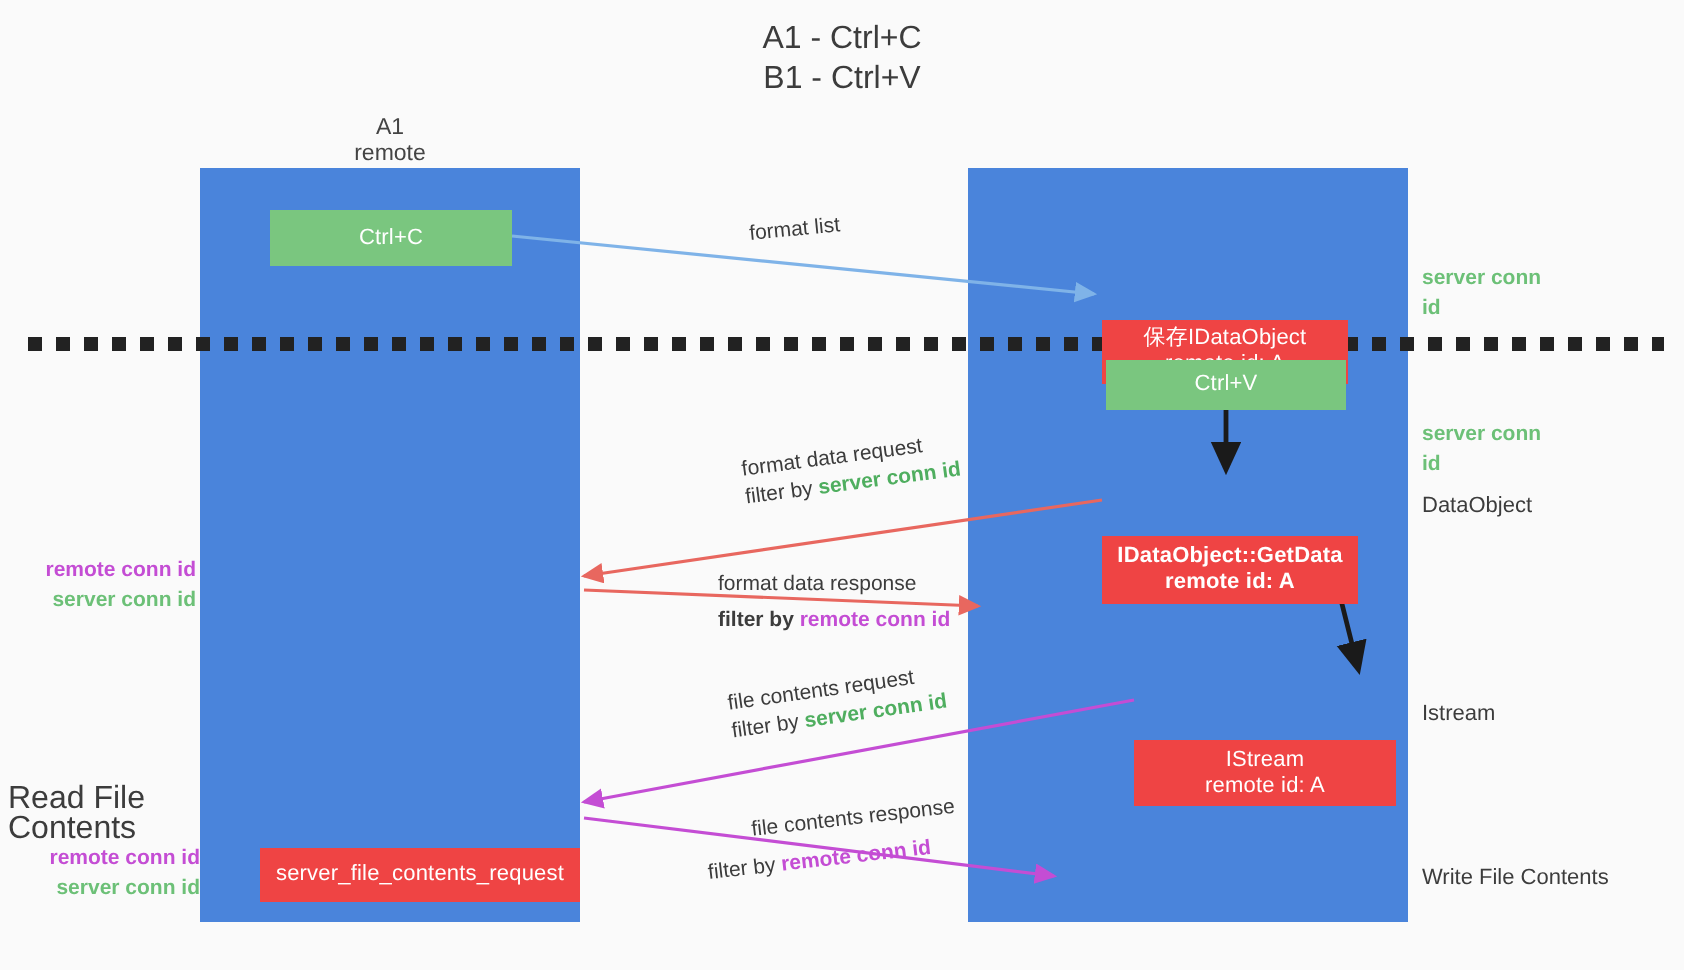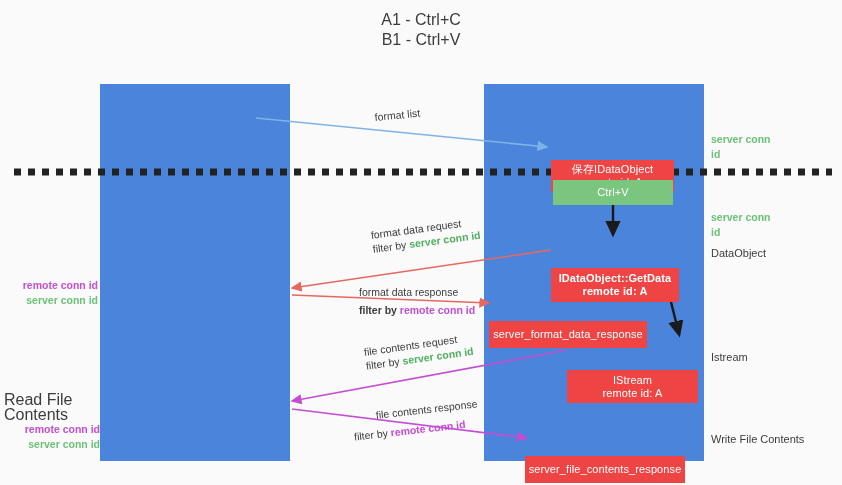--- a/index.html
+++ b/index.html
@@ -92,38 +92,40 @@
     <line x1="292" y1="295" x2="489" y2="303" stroke="#e8675f" stroke-width="1.6" marker-end="url(#ah-red)"></line>
 
     <line x1="567" y1="350" x2="292" y2="401" stroke="#c44dd4" stroke-width="1.6" marker-end="url(#ah-mag)"></line>
 
     <line x1="292" y1="409" x2="527" y2="438" stroke="#c44dd4" stroke-width="1.6" marker-end="url(#ah-mag)"></line>
   </svg>
 
   <div class="abs title">A1 - Ctrl+C
 B1 - Ctrl+V</div>
 
+  <div class="abs colhead" style="left:100px;top:58px;width:190px;">A1
+remote</div>
 
+  <div class="abs node green" style="left:135px;top:105px;width:121px;height:28px;">Ctrl+C</div>
 
   <div class="abs node orange" style="left:551px;top:128px;width:123px;height:32px;">保存IDataObject
 remote id: A</div>
 
   <div class="abs node green" style="left:553px;top:180px;width:120px;height:25px;">Ctrl+V</div>
 
   <div class="abs node orange" style="left:551px;top:236px;width:128px;height:34px;font-weight:bold;">IDataObject::GetData
 remote id: A</div>
 
 
-  <div class="abs node orange" style="left:489px;top:289px;width:158px;height:27px;">server_format_data_response</div>
 
   <div class="abs node orange" style="left:567px;top:338px;width:131px;height:33px;">IStream
 remote id: A</div>
 
+  <div class="abs node orange" style="left:130px;top:392px;width:160px;height:27px;">server_file_contents_request</div>
 
-  <div class="abs node orange" style="left:525px;top:424px;width:160px;height:27px;">server_file_contents_response</div>
 
   <div class="abs edgelbl" style="left:374px;top:110px;transform:rotate(-5.5deg);">
     <span>format list</span>
   </div>
 
   <div class="abs edgelbl" style="left:370px;top:228px;transform:rotate(-7.5deg);">
     <div>format data request</div>
     <div>
       <span>filter by </span><span class="g">server conn id</span>
     </div>

